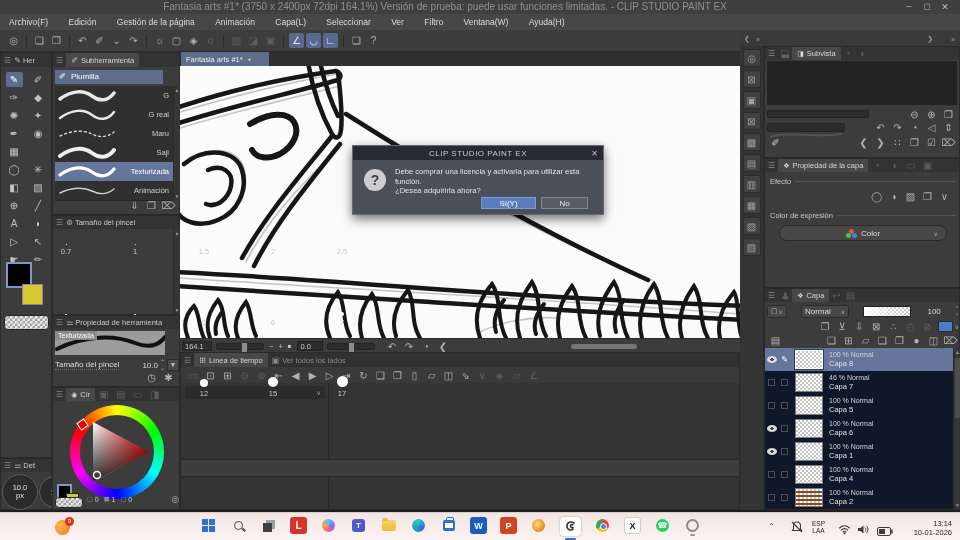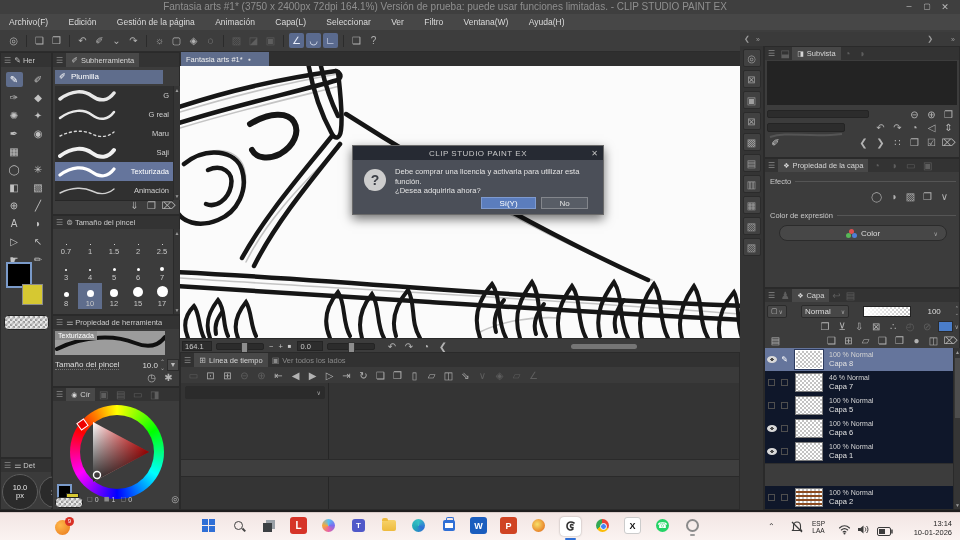--- a/index.html
+++ b/index.html
@@ -362,21 +362,21 @@
         <span class="ic">⌦</span>
       </div>
   </div>
 
   <div class="abs panel" style="left:52px;top:215px;width:128px;height:100px;">
     <div class="phd" style="height:13px;">
       <span class="burger">☰</span>
       <span style="font-size:8px;color:#bbb;">⊜</span>
       <span style="margin-left:2px;">Tamaño del pincel</span>
     </div>
-    <div id="sizegrid" style="display:grid;grid-template-columns:repeat(5,24px);justify-content:start;padding-left:1px;padding-top:2px;">
+    <div id="sizegrid" style="display:grid;grid-template-columns:repeat(5,24px);justify-content:start;padding-left:1px;padding-top:2px;gap:45px;">
         <span class="szcell">
           <span class="szdot" style="width: 1px; height: 1px;"></span>
           <span>0.7</span>
         </span>
         <span class="szcell">
           <span class="szdot" style="width: 1px; height: 1px;"></span>
           <span>1</span>
         </span>
         <span class="szcell">
           <span class="szdot" style="width: 1px; height: 1px;"></span>
@@ -718,20 +718,33 @@
         <span class="lcell">
             <span class="eye"></span>
           </span>
         <span class="lcell">
             <span class="cb"></span>
           </span>
         <span class="thumb checker"></span>
         <span class="ltext">
             <span class="linfo">100 % Normal</span>
           <span class="lname">Capa 1</span>
+          </span>
+        </div>
+      <div class="lrow" style="top:115px;">
+        <span class="lcell">
+            <span class="cb"></span>
+          </span>
+        <span class="lcell">
+            <span class="cb"></span>
+          </span>
+        <span class="thumb checker"></span>
+        <span class="ltext">
+            <span class="linfo">100 % Normal</span>
+          <span class="lname">Capa 4</span>
           </span>
         </div>
       <div class="lrow" style="top:138px;">
         <span class="lcell">
             <span class="cb"></span>
           </span>
         <span class="lcell">
             <span class="cb"></span>
           </span>
         <span class="thumb checker" style="background-image:linear-gradient(transparent 55%, #8a4a1f 55%),linear-gradient(45deg,#c3c3c3 25%,transparent 25%,transparent 75%,#c3c3c3 75%),linear-gradient(45deg,#c3c3c3 25%,transparent 25%,transparent 75%,#c3c3c3 75%);"></span>

